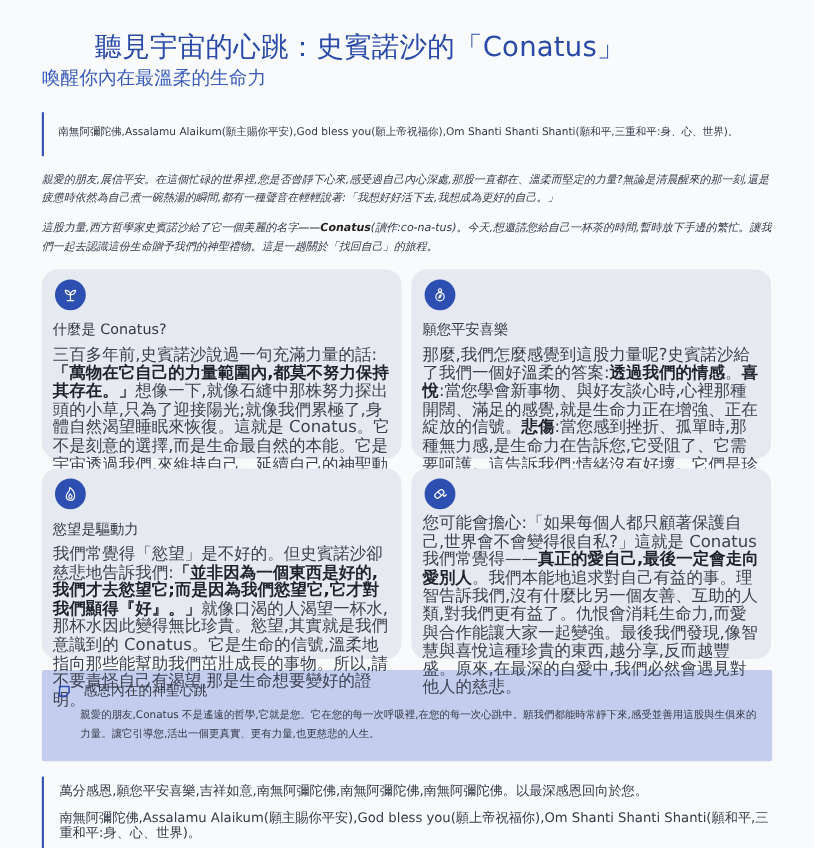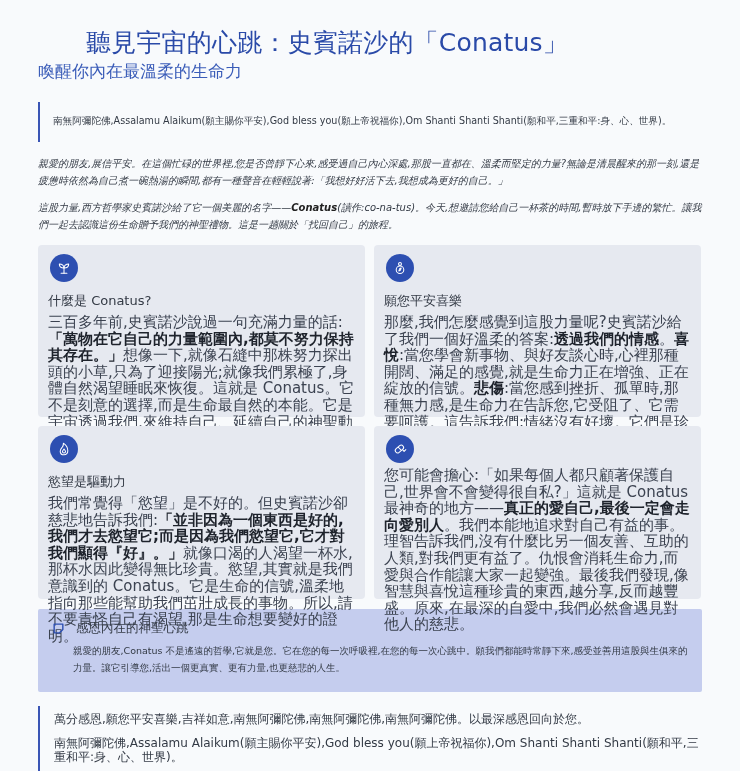--- a/index.html
+++ b/index.html
@@ -21,21 +21,21 @@
     padding: 10px 0 12px 13px; font-size: 9.6px; color: #333a45; line-height: 18px;
   }
   .para { font-size: 10px; line-height: 16.5px; color: #333a45; margin-top: 11px; font-style: italic; }
   .para.first { margin-top: 14px; }
   .para b { color: #222; }
   .grid {
     display: grid; grid-template-columns: 327px 327px; column-gap: 9px; row-gap: 9px;
     margin-top: 12px;
   }
   .card {
-    background: #e6e9f0; border-radius: 4px; padding: 9px 10px 10px 10px; height: 172px;
+    background: #e6e9f0; border-radius: 14px; padding: 9px 10px 10px 10px; height: 172px;
   }
   .card.tall { height: 173px; }
   .icon-circle {
     width: 28px; height: 28px; border-radius: 50%; background: #2d4fb1;
     display: flex; align-items: center; justify-content: center; margin-left: 2px;
   }
   .card-title { font-size: 13px; color: #333a45; margin-top: 10px; line-height: 18px; }
   .card-text { font-size: 15px; line-height: 16.6px; color: #3b4250; margin-top: 4px; }
   .card-text b { color: #1e232c; font-weight: bold; }
   .gratitude {
@@ -104,21 +104,21 @@
     </div>
 
     <div class="card tall">
       <div class="icon-circle">
         <svg width="14" height="14" viewBox="0 0 24 24" fill="none" stroke="#fff" stroke-width="1.8" stroke-linecap="round" stroke-linejoin="round">
           <rect x="3" y="8" width="16" height="8" rx="4" transform="rotate(-40 11 12)"></rect>
             <path d="M9 9l5 5"></path>
             <path d="M17 14l2 2 3-3"></path>
         </svg>
       </div>
-      <div class="card-text"><span>您可能會擔心:「如果每個人都只顧著保護自己,世界會不會變得很自私?」這就是 Conatus 最神奇的地方——</span><b>真正的愛自己,最後一定會走向愛別人</b><span>。我們本能地追求對自己有益的事。理智告訴我們,沒有什麼比另一個友善、互助的人類,對我們更有益了。仇恨會消耗生命力,而愛與合作能讓大家一起變強。最後我們發現,像智慧與喜悅這種珍貴的東西,越分享,反而越豐盛。原來,在最深的自愛中,我們必然會遇見對他人的慈悲。</span></div>
+      <div class="card-text"><span>您可能會擔心:「如果每個人都只顧著保護自己,世界會不會變得很自私?」這就是 Conatus 我們常覺得——</span><b>真正的愛自己,最後一定會走向愛別人</b><span>。我們本能地追求對自己有益的事。理智告訴我們,沒有什麼比另一個友善、互助的人類,對我們更有益了。仇恨會消耗生命力,而愛與合作能讓大家一起變強。最後我們發現,像智慧與喜悅這種珍貴的東西,越分享,反而越豐盛。原來,在最深的自愛中,我們必然會遇見對他人的慈悲。</span></div>
     </div>
   </div>
 
   <div class="gratitude">
     <div class="grat-head">
       <span style="display:inline-flex;margin-left:2px;">
         <svg width="13" height="13" viewBox="0 0 24 24" fill="none" stroke="#2d4fb1" stroke-width="2.6" stroke-linejoin="round">
           <path d="M4 4h16v10l-6 6H4z"></path>
         </svg>
       </span>

